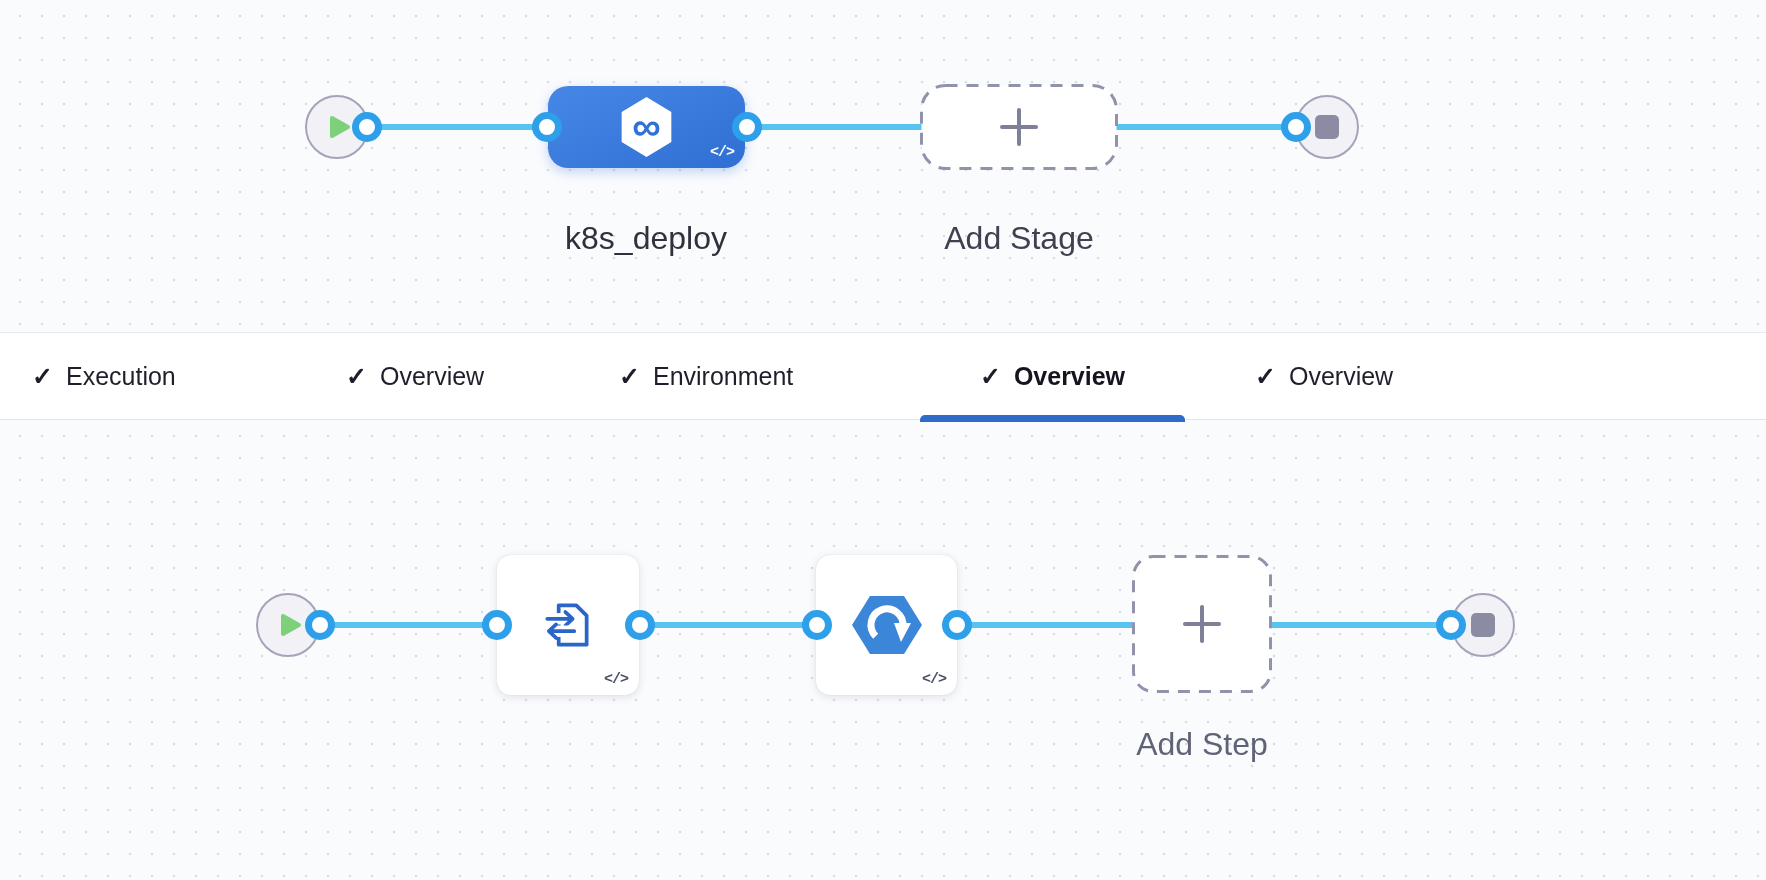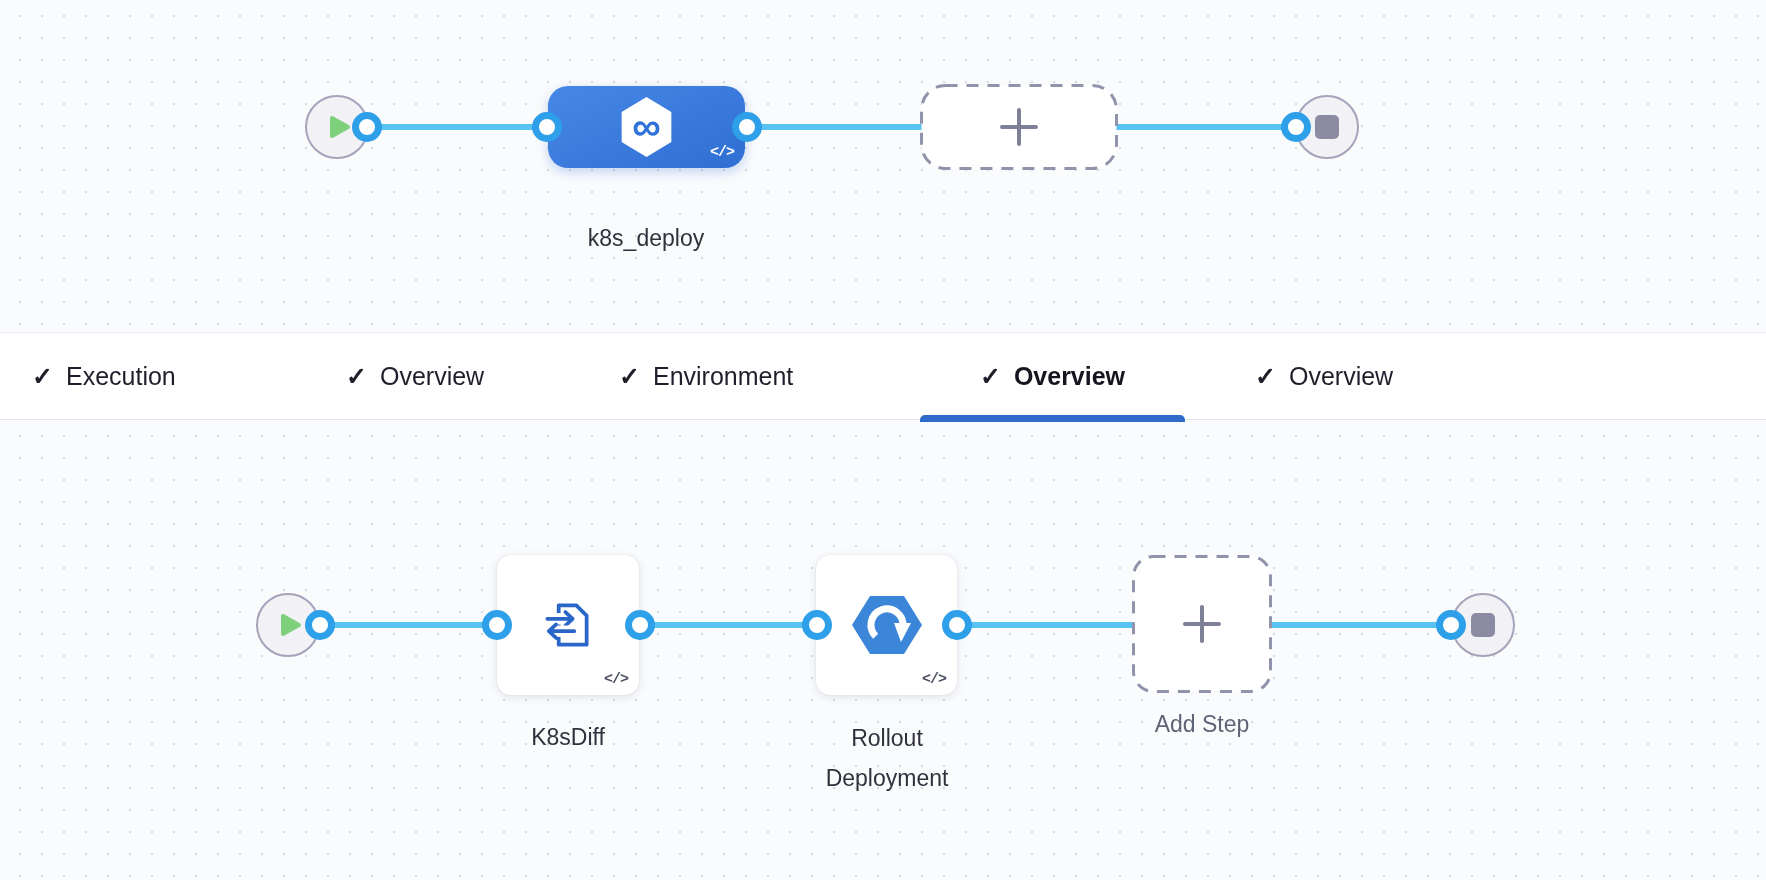--- a/index.html
+++ b/index.html
@@ -46,21 +46,21 @@
   .plus{position:absolute;left:50%;top:50%;width:38px;height:38px;transform:translate(-50%,-50%)}
   .plus::before,.plus::after{content:"";position:absolute;background:#7d8096;border-radius:2px}
   .plus::before{left:0;top:17px;width:38px;height:4px}
   .plus::after{left:17px;top:0;width:4px;height:38px}
 
   
   .step-card{position:absolute;top:135px;width:142px;height:140px;background:#fff;border-radius:14px;
              box-shadow:0 2px 9px rgba(44,53,86,.13),0 0 1px rgba(44,53,86,.2);
              display:flex;align-items:center;justify-content:center;z-index:3;cursor:pointer}
 
-  .node-label{position:absolute;font-size:23px;line-height:40px;text-align:center;color:#30313c;z-index:2}
+  .node-label{position:absolute;font-size:32px;line-height:40px;text-align:center;color:#30313c;z-index:2}
   .label-muted{color:#5f6376}
   .label-addstage{color:#3d4150}
 
   
   #tabbar{position:absolute;top:333px;left:0;right:0;height:86px;background:#ffffff;
           border-bottom:1px solid #e3e6ed;z-index:10}
   .tab{position:absolute;top:0;height:100%;display:flex;align-items:center;gap:13px;cursor:pointer}
   .tab .check{font-size:25px;color:#1d1e29;font-weight:700;line-height:1}
   .tab .tlabel{font-size:25px;color:#1e1f2b;white-space:nowrap}
   .tab.active .tlabel{font-weight:700;color:#14151f}
@@ -103,20 +103,21 @@
     <span class="plus"></span>
   </div>
 
   <div class="port" style="left:1281px;top:112px"></div>
 
   <div class="terminal" style="left:1295px;top:95px">
     <div class="stop-square"></div>
   </div>
 
   <div class="node-label" style="left:521px;top:218px;width:250px">k8s_deploy</div>
+  <div class="node-label label-addstage" style="left:894px;top:218px;width:250px">Add Stage</div>
 </section>
 
 <nav id="tabbar">
   <div class="tab tab-overview">
     <span class="check">✓</span>
     <span class="tlabel">Execution</span>
   </div>
   <div class="tab tab-service">
     <span class="check">✓</span>
     <span class="tlabel">Overview</span>
@@ -179,16 +180,14 @@
     </svg>
     <span class="plus"></span>
   </div>
 
   <div class="port" style="left:1436px;top:190px"></div>
 
   <div class="terminal" style="left:1451px;top:173px">
     <div class="stop-square"></div>
   </div>
 
-  <div class="node-label" style="left:468px;top:297px;width:200px">K8sDiff</div>
-  <div class="node-label" style="left:787px;top:298px;width:200px">Rollout Deployment</div>
-  <div class="node-label label-muted" style="left:1102px;top:284px;width:200px">Add Step</div>
+  <div class="node-label label-muted" style="left:1102px;top:304px;width:200px">Add Step</div>
 </section>
 
 </body></html>

